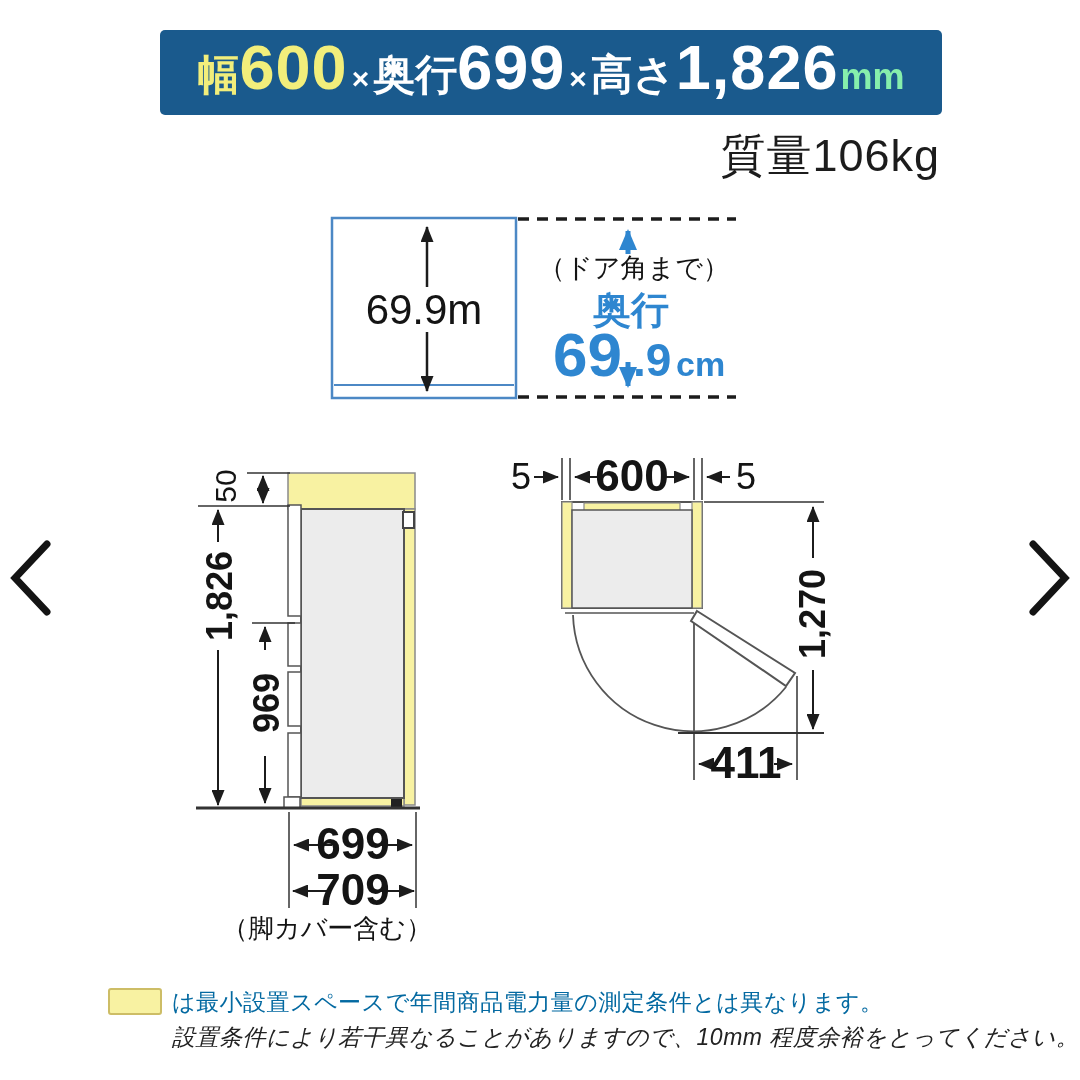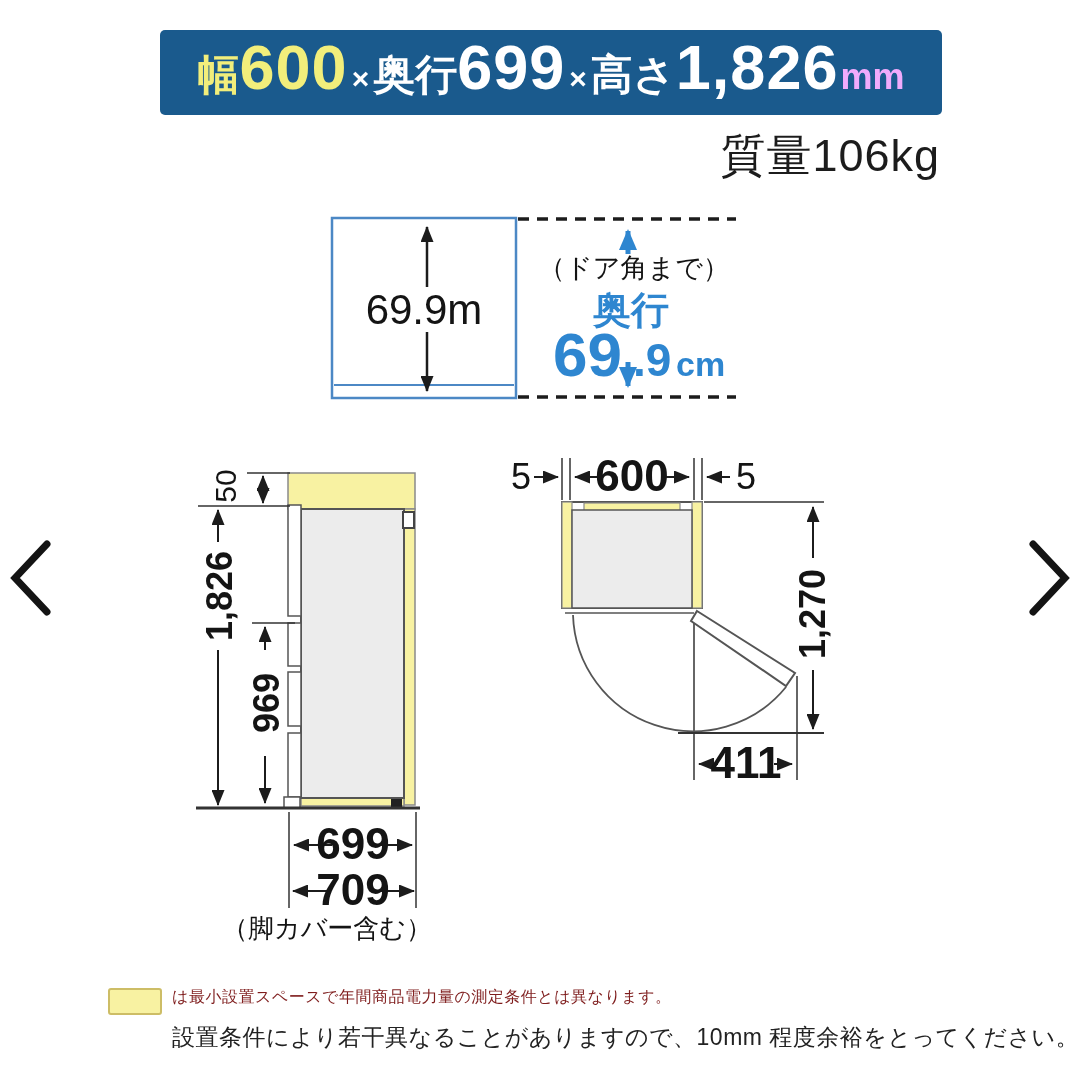--- a/index.html
+++ b/index.html
@@ -7,39 +7,39 @@
   #stage{position:relative;width:1080px;height:1080px;background:#ffffff;overflow:hidden;}
 
   
   .banner{position:absolute;left:160px;top:30px;width:782px;height:85px;
     background:#1a5a8d;border-radius:5px;display:flex;align-items:baseline;
     justify-content:center;padding-top:6px;box-sizing:border-box;white-space:nowrap;}
   .banner span{font-weight:bold;line-height:1;}
   .b-kanji{font-size:42px;color:#fff;}
   .b-num{font-size:63px;color:#fff;letter-spacing:1px;}
   .b-x{font-size:30px;color:#fff;margin:0 4px;}
-  .b-unit{font-size:36px;color:#f0abfc;margin-left:2px;}
+  .b-unit{font-size:36px;color:#86efac;margin-left:2px;}
   .hl{color:#f2ee7b !important;}
 
   .subtitle{position:absolute;left:161px;top:134px;font-size:31px;color:#2e2e2e;letter-spacing:1px;}
   .mass{position:absolute;right:140px;top:126px;font-size:45px;color:#1c1c1c;font-weight:500;letter-spacing:1px;text-align:center;}
 
   
   svg{position:absolute;left:0;top:0;}
   svg text{font-family:"Liberation Sans","DejaVu Sans",sans-serif;fill:#141414;}
   .dim{font-size:36px;font-weight:600;}
   .dim-big{font-size:44px;font-weight:600;}
   .note{font-size:26px;font-weight:400;}
   .blue-b{fill:#2e86d0;font-weight:bold;}
 
   
   .swatch{position:absolute;left:108px;top:988px;width:54px;height:27px;
     background:#f8f2a2;border:2px solid #cdbd66;border-radius:3px;box-sizing:border-box;}
-  .fn1{position:absolute;left:172px;top:987px;font-size:16px;color:#7f1d1d;letter-spacing:.5px;}
-  .fn2{position:absolute;left:172px;top:1022px;font-size:23px;color:#222;letter-spacing:.5px;}
+  .fn1{position:absolute;left:172px;top:987px;font-size:23px;color:#0369a1;letter-spacing:.5px;}
+  .fn2{position:absolute;left:172px;top:1022px;font-size:23px;color:#222;letter-spacing:.5px;font-style:italic;}
 </style>
 </head>
 <body>
 
 <div id="stage">
 
   <div class="banner">
     <span class="b-kanji hl">幅</span>
       <span class="b-num hl">600</span>
       <span class="b-x">×</span>

